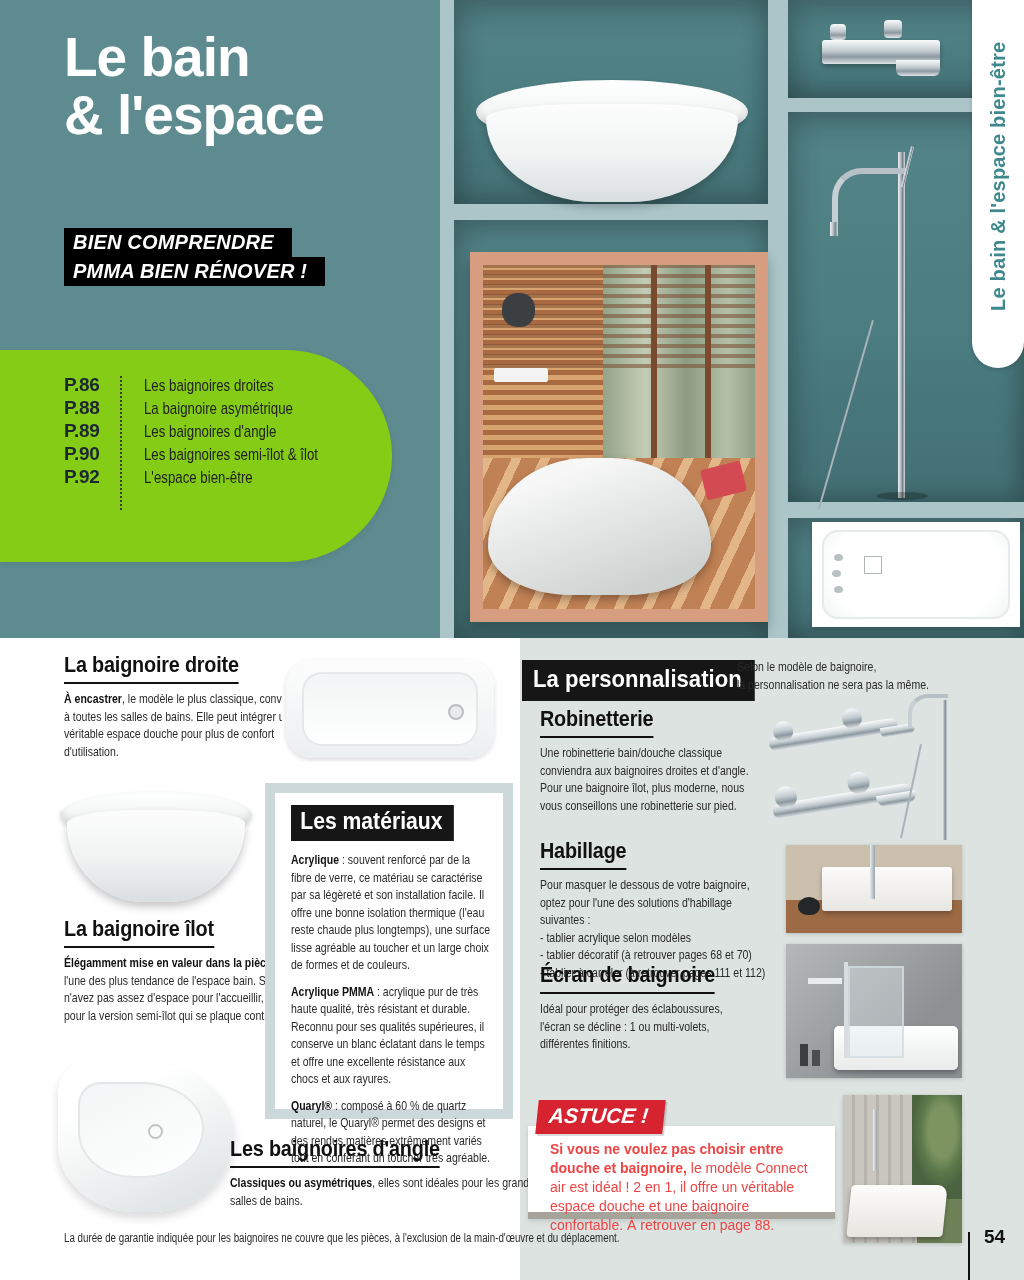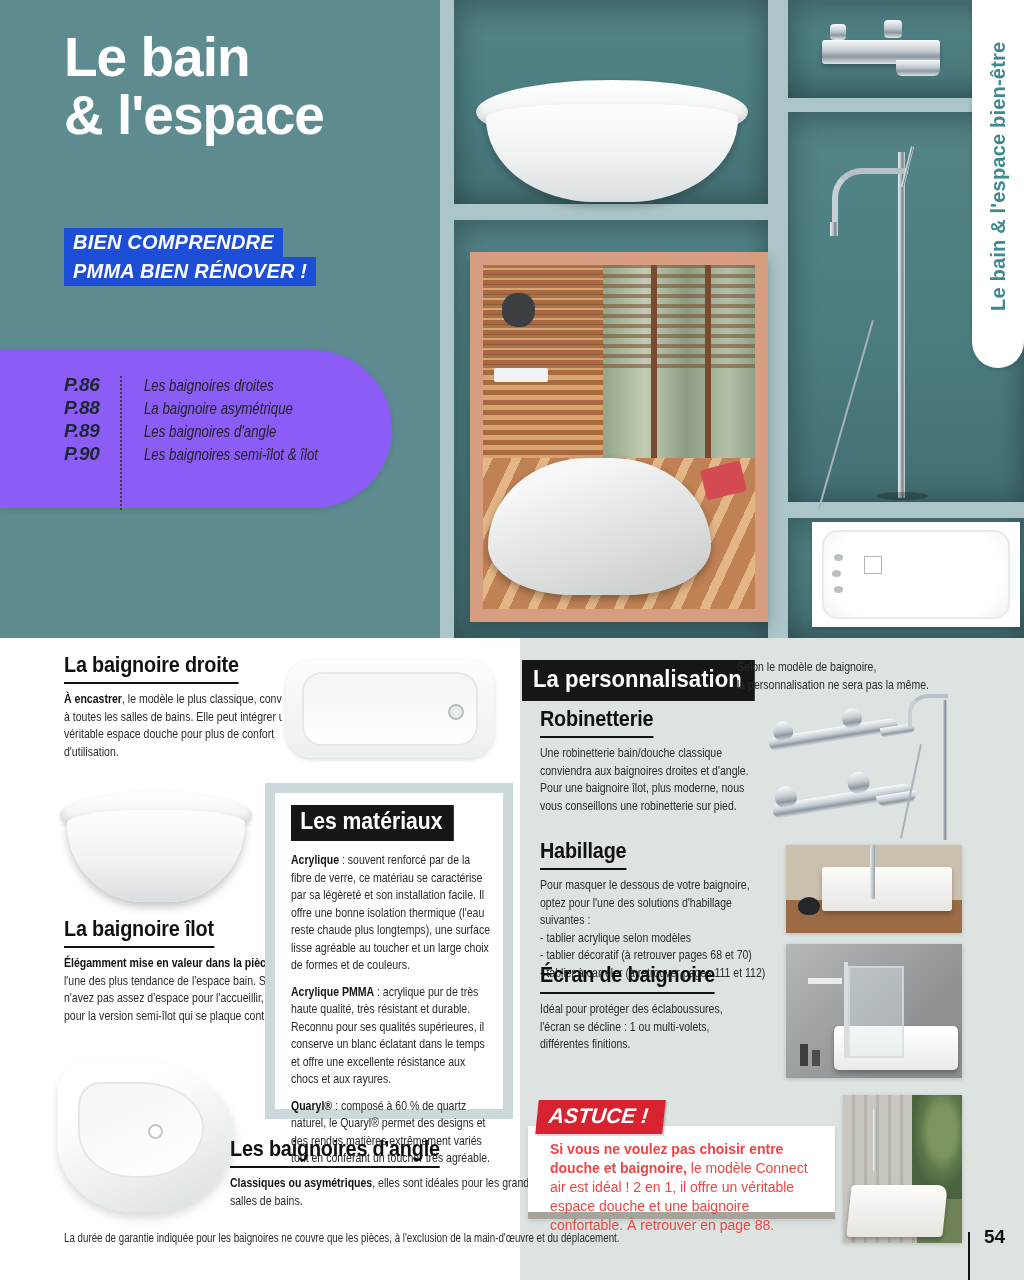--- a/index.html
+++ b/index.html
@@ -9,26 +9,26 @@
   
   .top-bg{position:absolute;left:0;top:0;width:1024px;height:638px;background:#5d8b8f;}
   .divider{position:absolute;background:#abc5c8;}
   .niche{position:absolute;background:linear-gradient(180deg,#538488 0%,#4b7d81 55%,#436f73 100%);
          box-shadow:inset 0 16px 22px rgba(0,0,0,.16),inset 14px 0 20px rgba(0,0,0,.10),inset -10px -10px 18px rgba(0,0,0,.12);}
 
   
   .main-title{position:absolute;left:64px;top:28px;color:#fff;font-size:55px;line-height:58px;
               font-weight:800;letter-spacing:-1px;}
   .badges{position:absolute;left:64px;top:228px;}
-  .badge{display:table;background:#1d4ed8;color:#fff;font-weight:800;font-style:italic;
-         font-size:20px;line-height:24px;padding:2px 9px 3px 9px;letter-spacing:.2px;}
+  .badge{display:table;background:#000000;color:#fff;font-weight:800;font-style:italic;
+         font-size:20px;line-height:24px;padding:2px 18px 3px 9px;letter-spacing:.2px;}
   .sommaire-title{position:absolute;left:62px;top:292px;color:#fff;font-family:"DejaVu Serif",serif;
                   font-weight:700;font-size:42px;letter-spacing:1px;}
-  .blob{position:absolute;left:0;top:350px;width:392px;height:158px;background:#8b5cf6;
-        border-radius:0 106px 106px 0;box-shadow:0 2px 6px rgba(0,0,0,.08);font-style:italic;}
+  .blob{position:absolute;left:0;top:350px;width:392px;height:212px;background:#84cc16;
+        border-radius:0 106px 106px 0;box-shadow:0 2px 6px rgba(0,0,0,.08);}
   .toc{position:absolute;left:64px;top:24px;}
   .toc-row{display:flex;align-items:baseline;height:23px;}
   .toc-page{width:50px;font-weight:800;font-size:19px;color:#1d2731;letter-spacing:-.3px;}
   .toc-label{margin-left:30px;font-size:17px;color:#222;transform:scaleX(.78);transform-origin:0 50%;
              width:245px;white-space:nowrap;}
   .toc-dots{position:absolute;left:120px;top:26px;height:134px;border-left:2px dotted #3c3c3c;}
 
   
   .side-tab{position:absolute;left:972px;top:0;width:52px;height:368px;background:#fff;
             border-radius:0 0 26px 26px;box-shadow:0 2px 5px rgba(0,0,0,.15);}
@@ -139,20 +139,24 @@
           <span class="toc-label">La baignoire asymétrique</span>
         </div>
       <div class="toc-row">
           <span class="toc-page">P.89</span>
           <span class="toc-label">Les baignoires d'angle</span>
         </div>
       <div class="toc-row">
           <span class="toc-page">P.90</span>
           <span class="toc-label">Les baignoires semi-îlot &amp; îlot</span>
         </div>
+      <div class="toc-row">
+          <span class="toc-page">P.92</span>
+          <span class="toc-label">L'espace bien-être</span>
+        </div>
     </div>
   </div>
 
   <div class="side-tab">
     <span>Le bain &amp; l'espace bien-être</span>
   </div>
 
   <div>
     <div class="tub-rim" style="left:476px;top:80px;width:272px;height:64px;"></div>
     <div class="tub-body" style="left:486px;top:104px;width:252px;height:98px;"></div>

